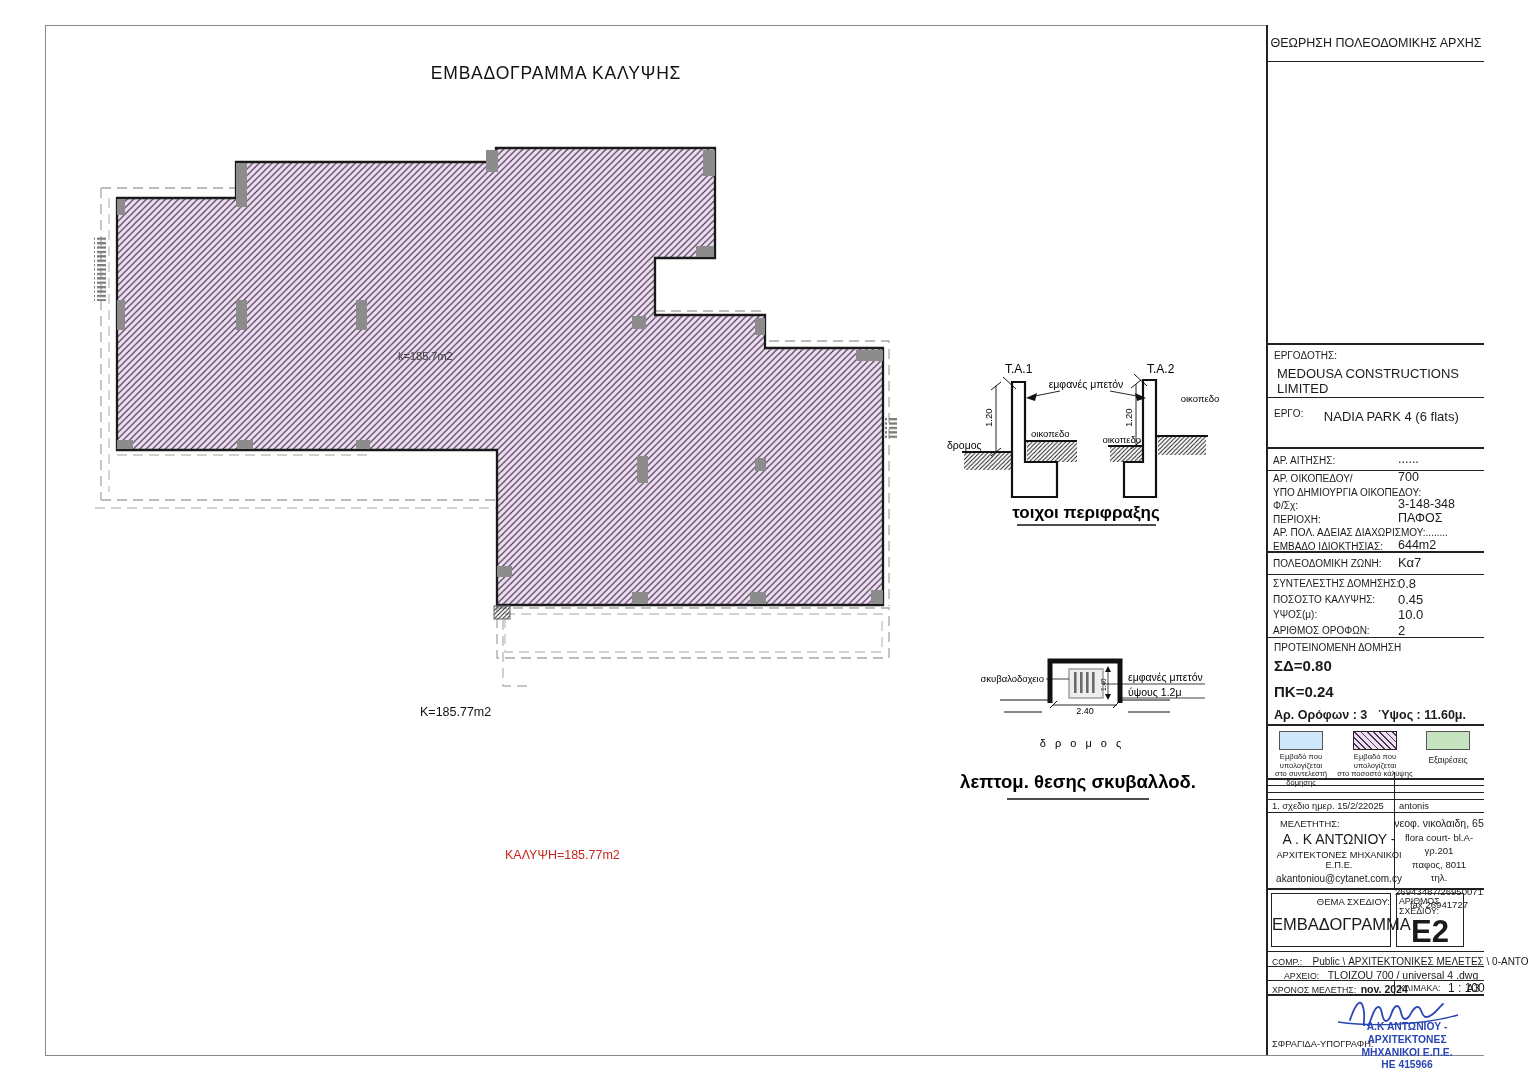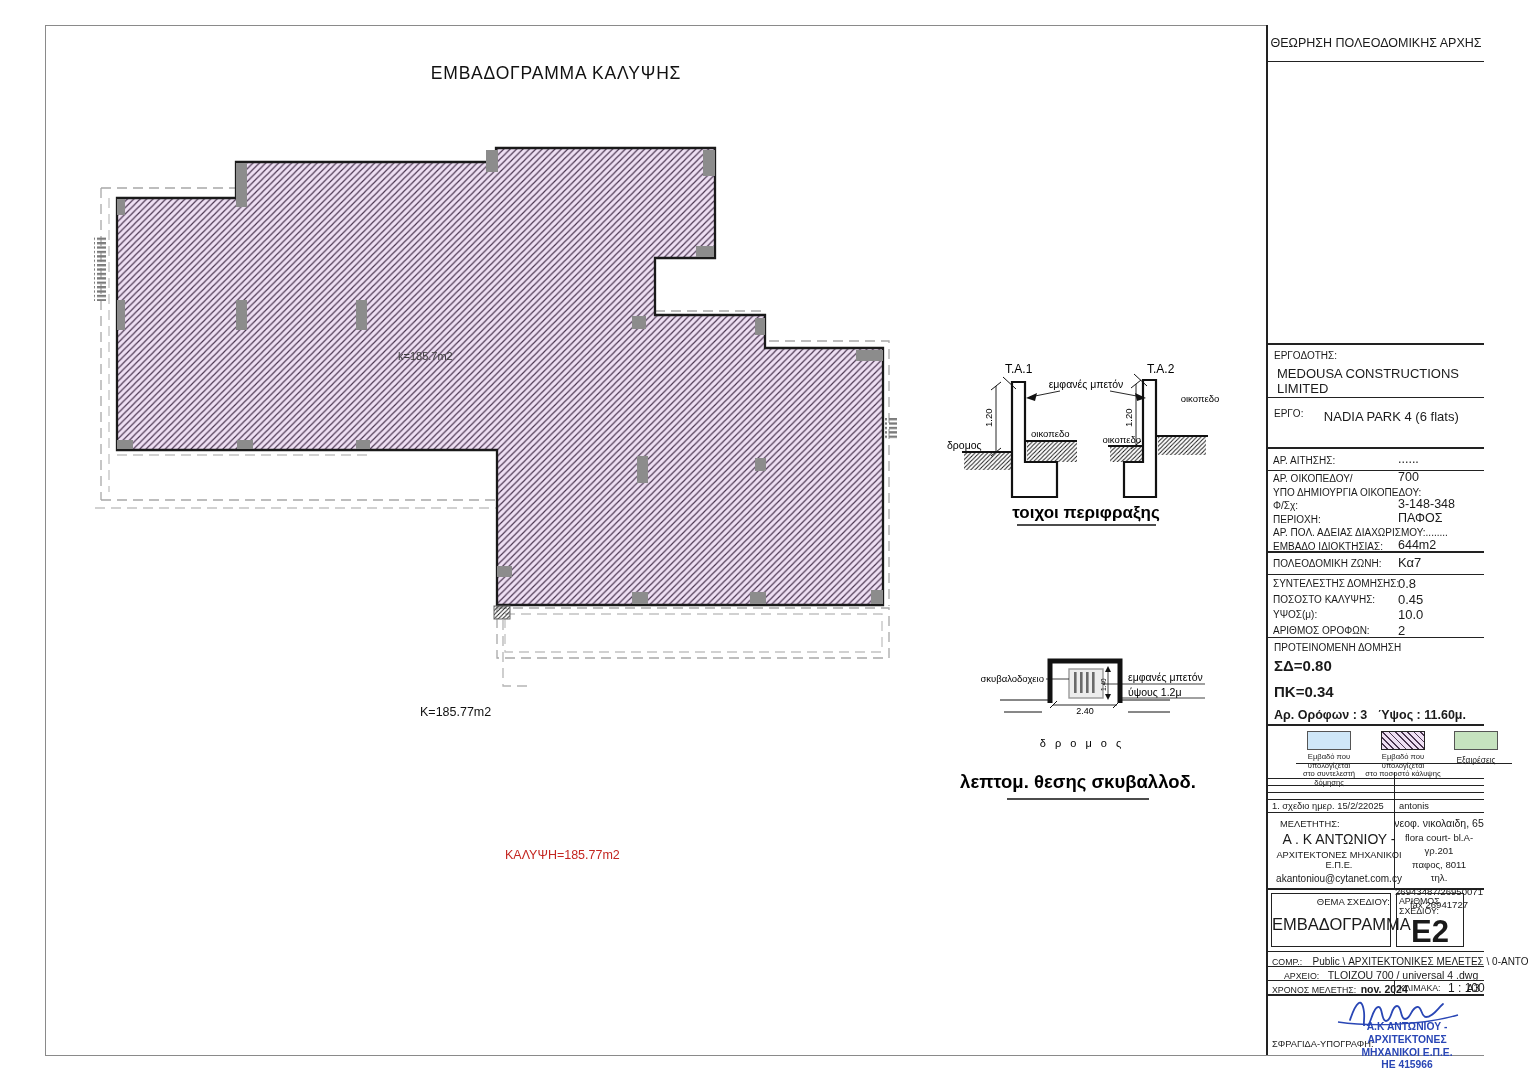--- a/index.html
+++ b/index.html
@@ -240,28 +240,28 @@
         </div>
       <div class="facrow">
           <span class="tb-label">ΑΡΙΘΜΟΣ ΟΡΟΦΩΝ:</span>
           <span class="tb-value">2</span>
         </div>
     </div>
 
     <div class="tb-sec hb" style="top:613px;height:88px;padding:4px 0 0 6px;">
       <div class="tb-label">ΠΡΟΤΕΙΝΟΜΕΝΗ ΔΟΜΗΣΗ</div>
       <div style="font-size:15px;font-weight:bold;margin-top:4px;">ΣΔ=0.80</div>
-      <div style="font-size:15px;font-weight:bold;margin-top:9px;">ΠΚ=0.34</div>
+      <div style="font-size:15px;font-weight:bold;margin-top:9px;">ΠΚ=0.24</div>
       <div style="position:relative;margin-top:8px;font-size:12.5px;font-weight:bold;">
         <span>Αρ. Ορόφων :  3</span>
         <span style="position:absolute;left:104px;">Ύψος :  11.60μ.</span>
       </div>
     </div>
 
-    <div class="tb-sec" style="top:701px;height:38px;margin-left:28px;">
+    <div class="tb-sec" style="top:701px;height:54px;">
       <div class="swatch" style="left: 11px; background-color: rgb(207, 231, 248);"></div>
       <div class="swatch swatch-hatch" style="left: 85px; background-color: rgb(238, 223, 243);"></div>
       <div class="swatch" style="left: 158px; background-color: rgb(198, 227, 191);"></div>
       <div class="leg-label" style="left:-5px;top:27px;">
         <div>Εμβαδό που υπολογίζεται</div>
           <div>στο συντελεστή δόμησης</div>
       </div>
       <div class="leg-label" style="left:69px;top:27px;">
         <div>Εμβαδό που υπολογίζεται</div>
           <div>στο ποσοστό κάλυψης</div>

